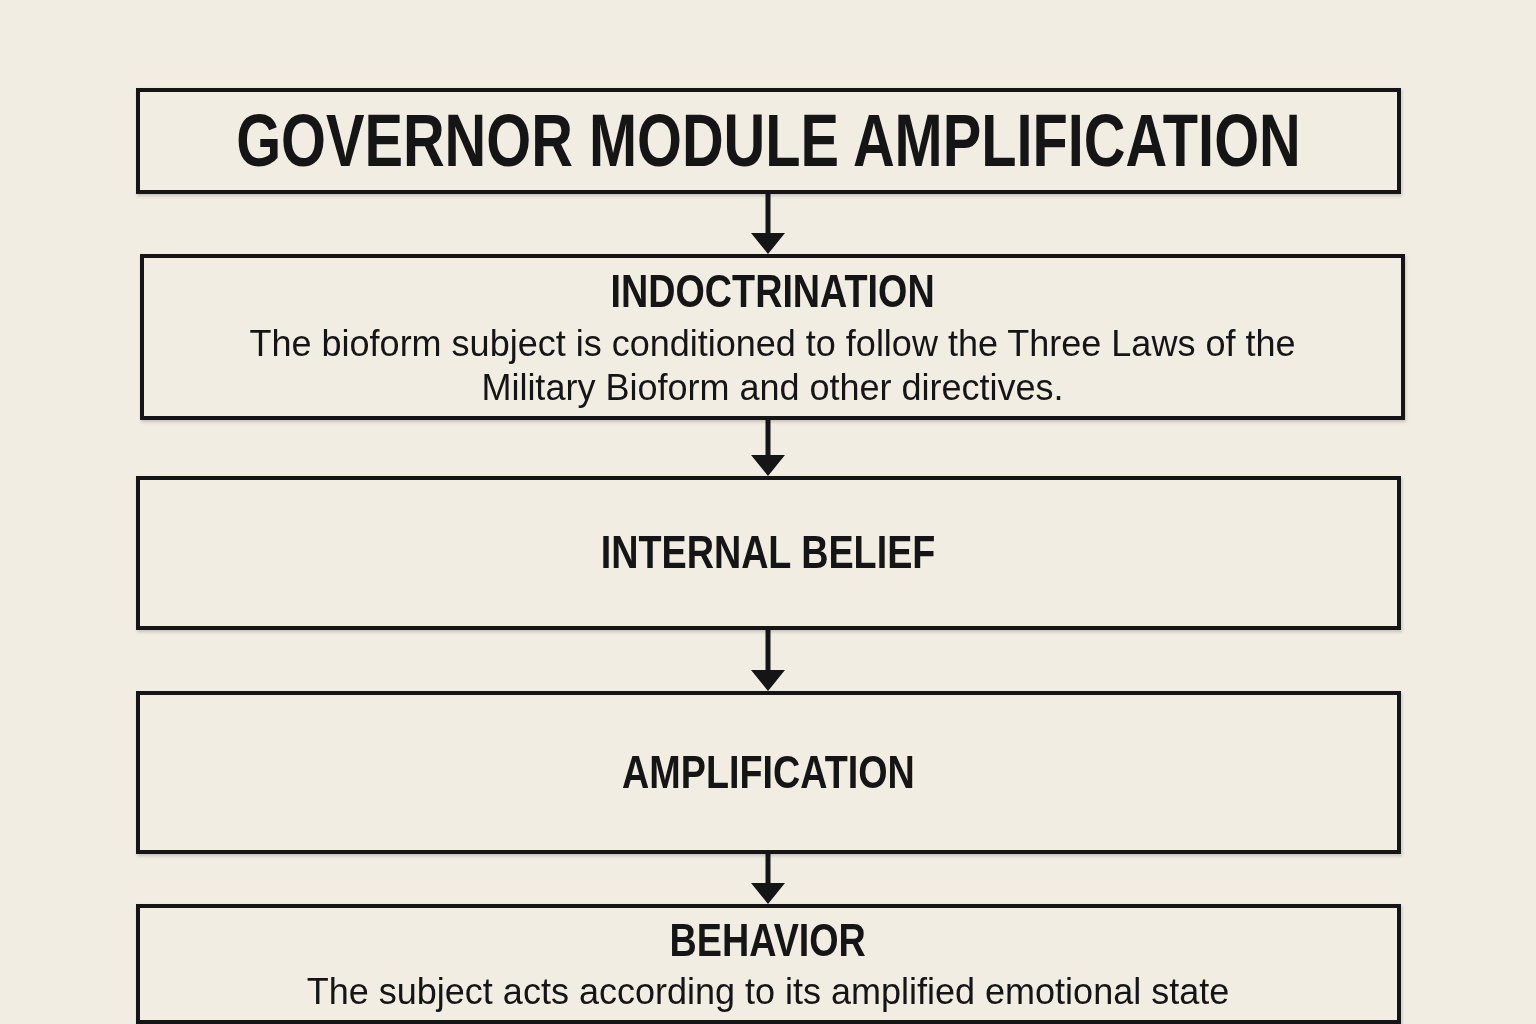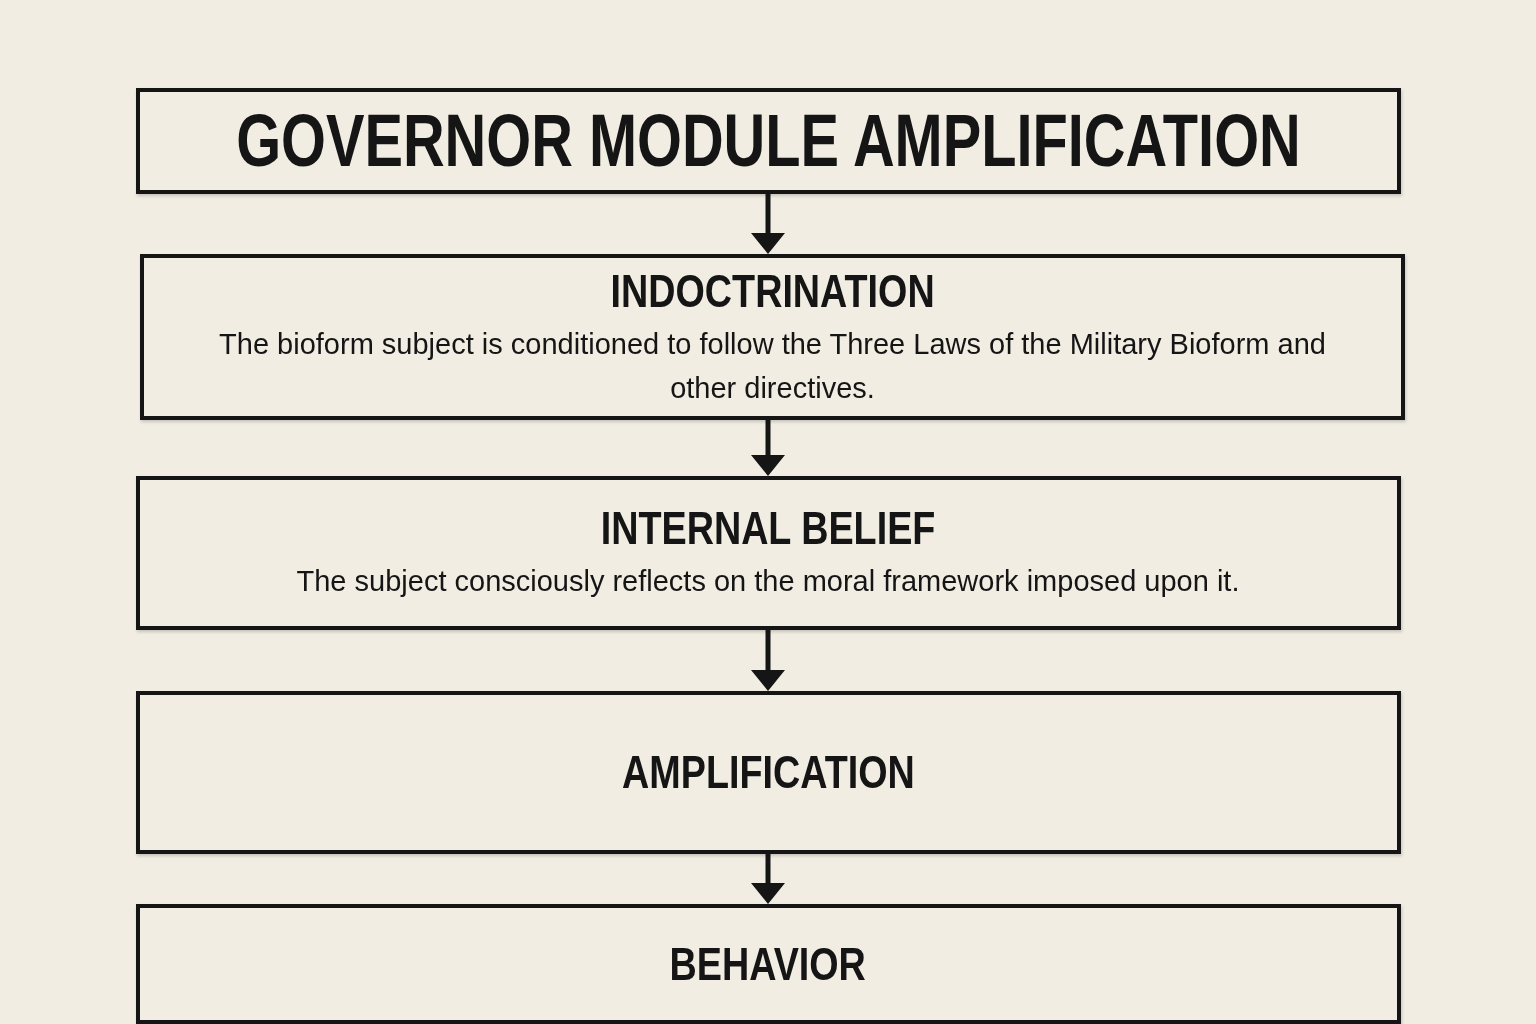--- a/index.html
+++ b/index.html
@@ -48,21 +48,21 @@
     margin: 0;
     font-size: 46px;
     font-weight: 800;
     line-height: 1.15;
     white-space: nowrap;
     transform: scaleX(0.82);
     transform-origin: center;
   }
   .step-desc {
     margin: 4px 0 0 0;
-    font-size: 29px;
+    font-size: 36px;
     font-weight: 500;
     line-height: 44px;
     max-width: 1160px;
   }
   .step-0 { height: 177px; margin-left: 9px; }
   .step-1 { height: 164px; }
   .step-2 { height: 174px; }
   .step-3 { height: 128px; align-items: center; }
   .arrow {
     display: flex;
@@ -95,21 +95,20 @@
 
   <div class="arrow">
     <svg width="40" height="56" viewBox="0 0 40 56">
       <line x1="20" y1="0" x2="20" y2="38" stroke="#151515" stroke-width="5"></line>
       <polygon points="3,35 37,35 20,56" fill="#151515"></polygon>
     </svg>
   </div>
 
   <section class="box step-1">
     <h2 class="step-heading">INTERNAL BELIEF</h2>
-    <p class="step-desc">The subject consciously reflects on the moral framework imposed upon it.</p>
   </section>
 
   <div class="arrow">
     <svg width="40" height="61" viewBox="0 0 40 61">
       <line x1="20" y1="0" x2="20" y2="43" stroke="#151515" stroke-width="5"></line>
       <polygon points="3,40 37,40 20,61" fill="#151515"></polygon>
     </svg>
   </div>
 
   <section class="box step-2">
@@ -118,15 +117,16 @@
 
   <div class="arrow">
     <svg width="40" height="50" viewBox="0 0 40 50">
       <line x1="20" y1="0" x2="20" y2="32" stroke="#151515" stroke-width="5"></line>
       <polygon points="3,29 37,29 20,50" fill="#151515"></polygon>
     </svg>
   </div>
 
   <section class="box step-3">
     <h2 class="step-heading">BEHAVIOR</h2>
+    <p class="step-desc">The subject acts according to its amplified emotional state</p>
   </section>
 
 </div>
 
 </body></html>

